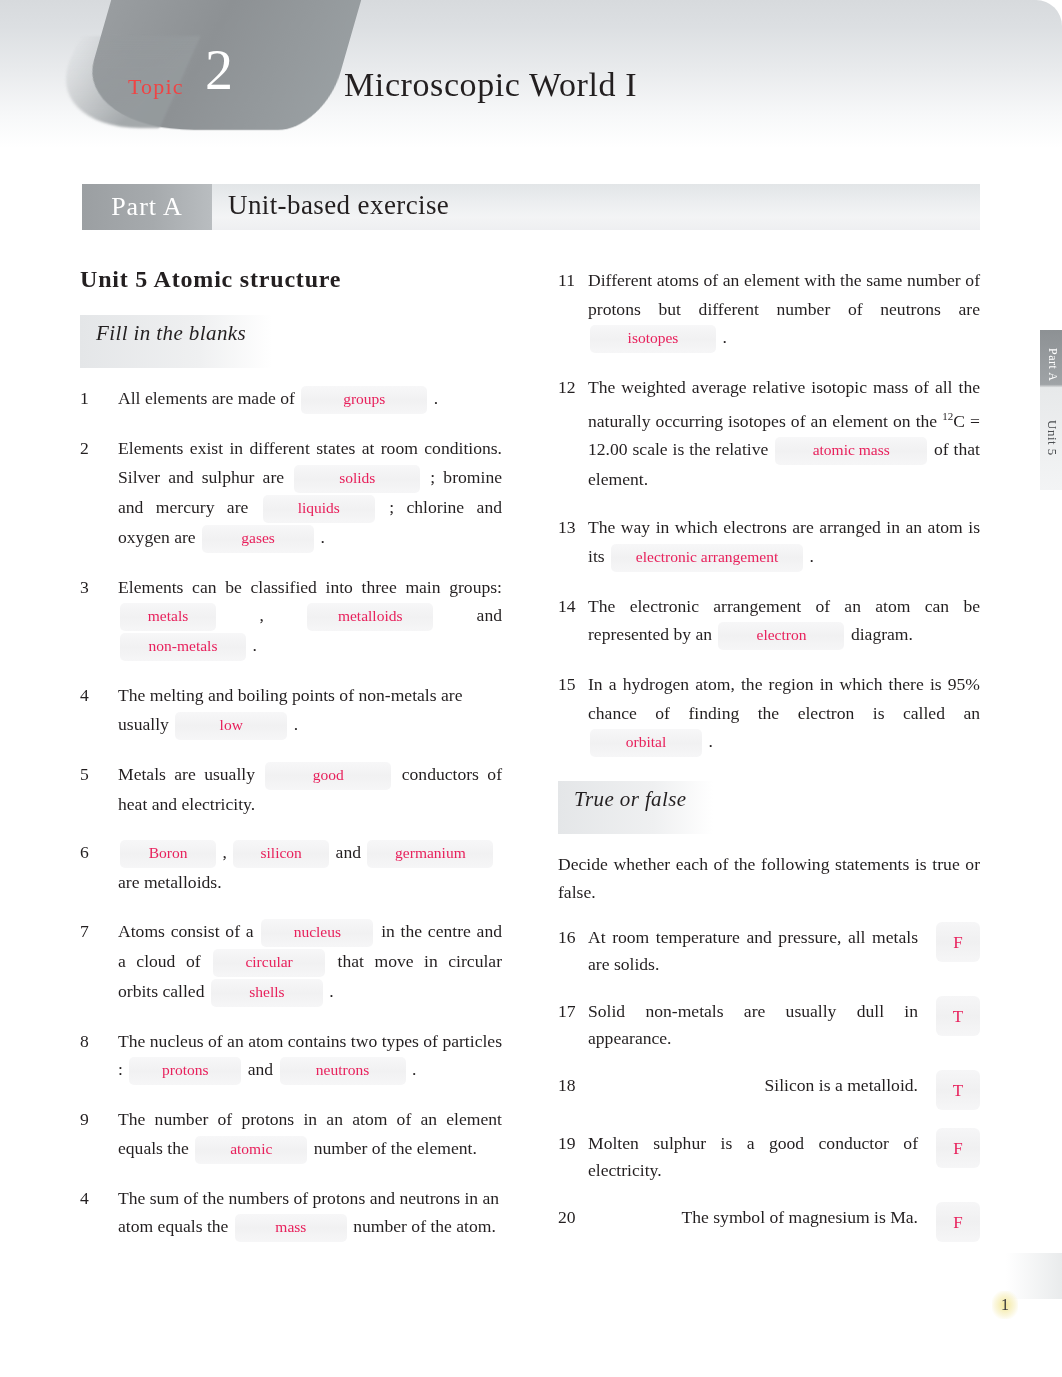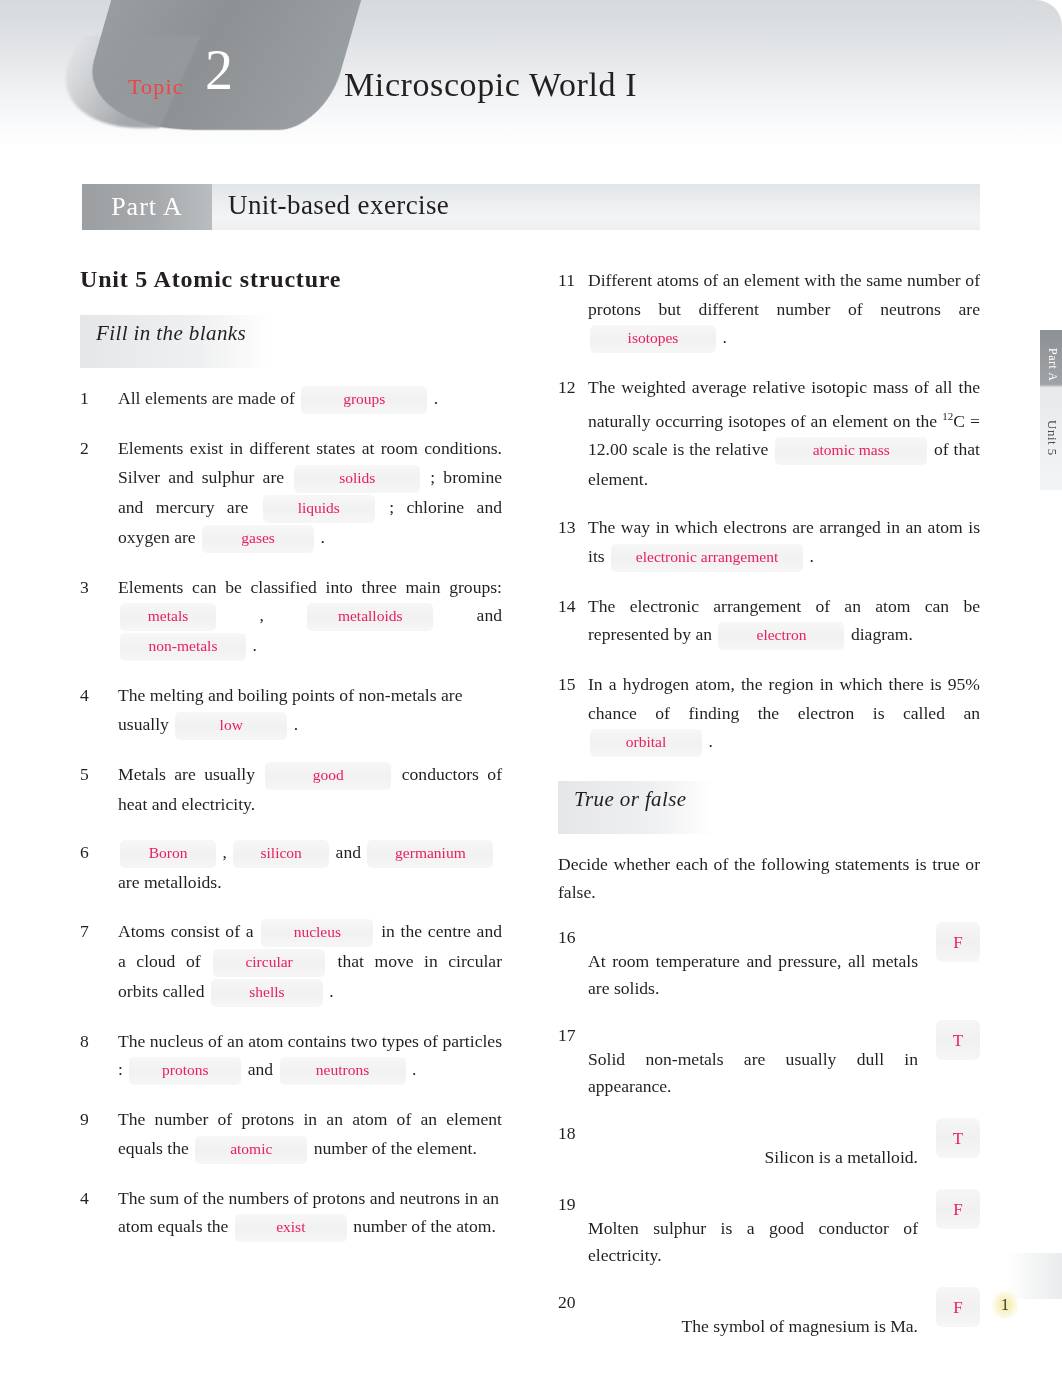--- a/index.html
+++ b/index.html
@@ -200,21 +200,20 @@
     align-items: flex-start;
     margin-bottom: 20px;
     font-size: 17.6px;
     line-height: 27px;
   }
   .tf-num { flex: 0 0 30px; }
   .tf-text {
     flex: 1 1 auto;
     text-align: justify;
     padding-right: 18px;
-    margin-top: 24px;
   }
   .tf-text.nojust { text-align: right; }
   .tf-ans {
     flex: 0 0 44px;
     height: 40px;
     background: linear-gradient(to bottom, #f6f6f7 0%, #f0f0f1 50%, #f6f6f7 100%);
     border-radius: 6px;
     color: #e8215c;
     font-size: 17px;
     display: flex;
@@ -308,21 +307,21 @@
       <span class="q-body"><span>The nucleus of an atom contains two types of particles : </span><span class="blank w-md">protons</span><span> and </span><span class="blank w-lg">neutrons</span><span> .</span></span>
     </li>
 
     <li class="q">
       <span class="q-num">9</span>
       <span class="q-body"><span>The number of protons in an atom of an element equals the </span><span class="blank w-md">atomic</span><span> number of the element.</span></span>
     </li>
 
     <li class="q">
       <span class="q-num">4</span>
-      <span class="q-body nojust"><span>The sum of the numbers of protons and neutrons in an atom equals the </span><span class="blank w-md">exist</span><span> number of the atom.</span></span>
+      <span class="q-body nojust"><span>The sum of the numbers of protons and neutrons in an atom equals the </span><span class="blank w-md">mass</span><span> number of the atom.</span></span>
     </li>
 
   </ul>
 </div>
 
 <div class="col col-right">
 
   <ul class="qlist">
 
     <li class="q">

